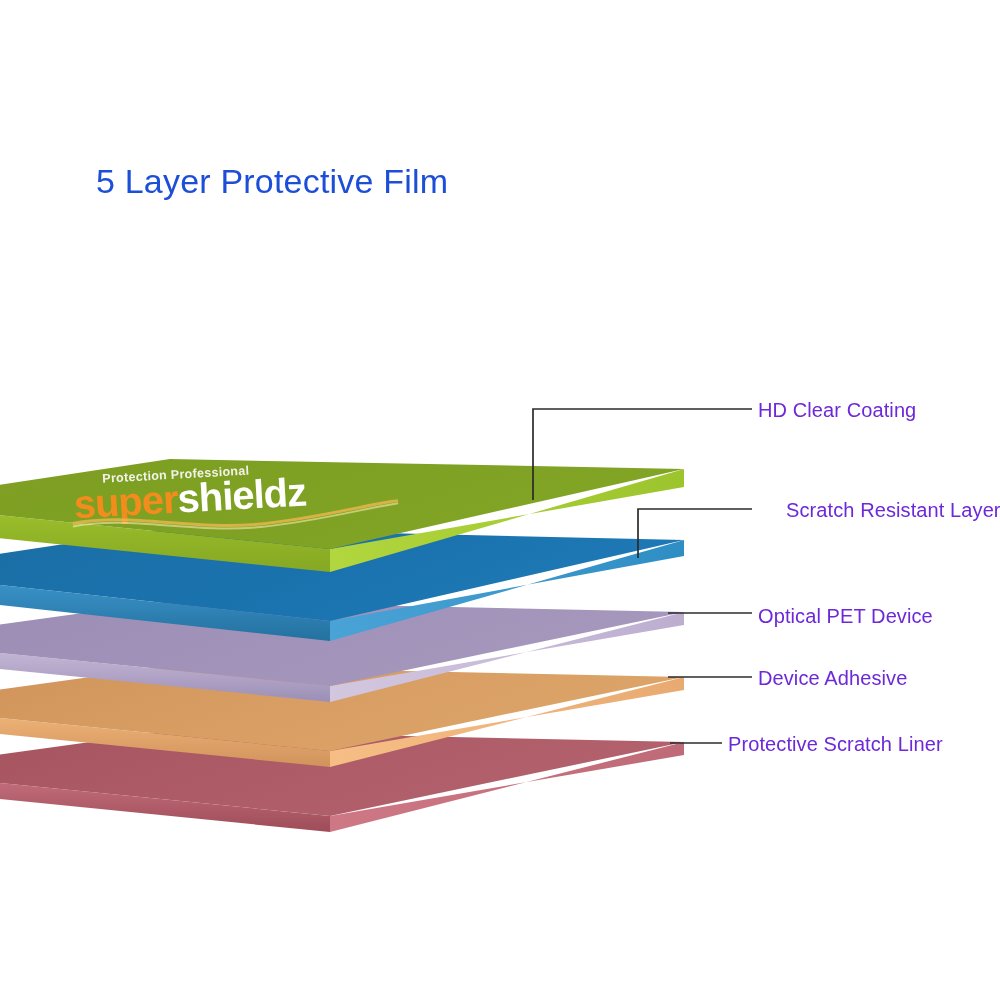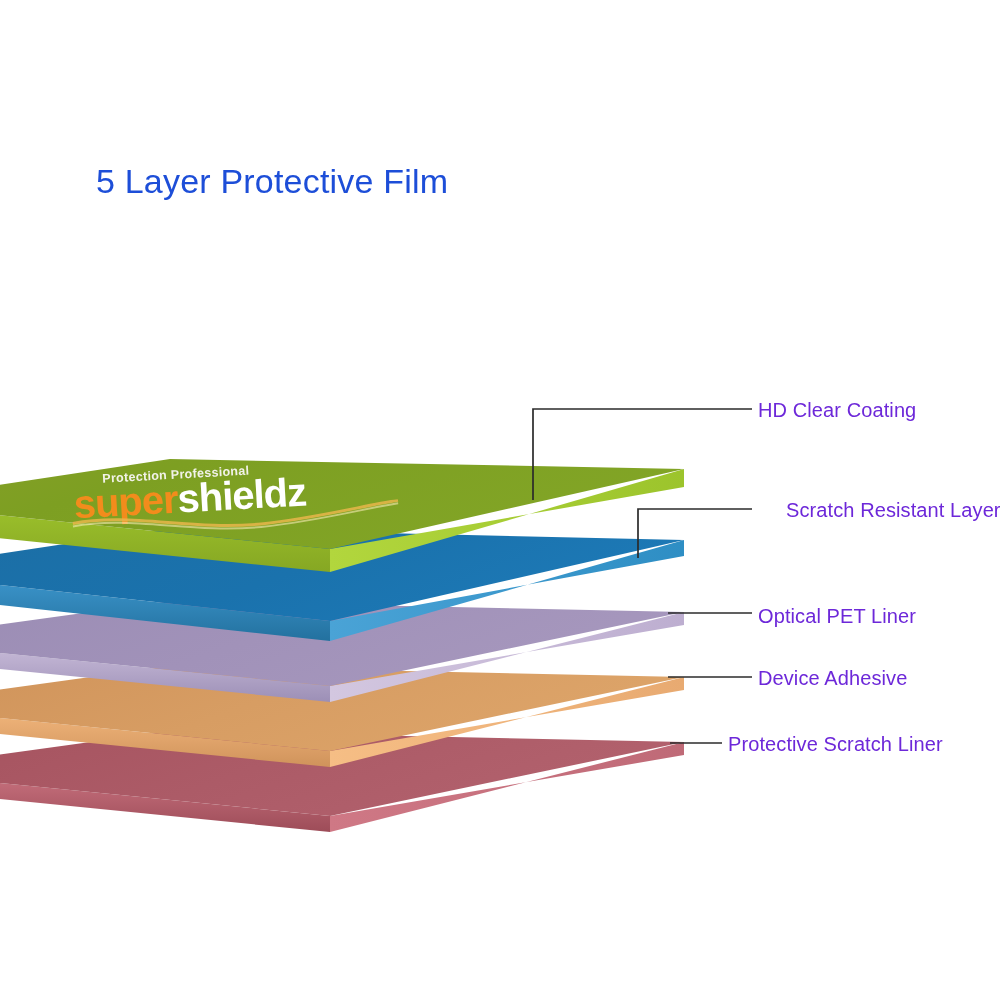--- a/index.html
+++ b/index.html
@@ -224,17 +224,17 @@
       <span id="logo-super">super</span><span id="logo-shieldz">shieldz</span>
     </div>
     <svg id="logo-swoosh" viewBox="0 0 330 22">
       <path d="M2 6 C 60 -2, 120 20, 190 17 C 250 14, 295 4, 328 1" fill="none" stroke="#e8b64a" stroke-width="3" opacity="0.85"></path>
       <path d="M2 9 C 60 1, 120 23, 190 20 C 250 17, 295 7, 328 4" fill="none" stroke="#fff0c0" stroke-width="2" opacity="0.55"></path>
     </svg>
   </div>
 
   <div class="callout-label" id="label-0">HD Clear Coating</div>
   <div class="callout-label" id="label-1">Scratch Resistant Layer</div>
-  <div class="callout-label" id="label-2">Optical PET Liner</div>
+  <div class="callout-label" id="label-2">Optical PET Device</div>
   <div class="callout-label" id="label-3">Device Adhesive</div>
   <div class="callout-label" id="label-4">Protective Scratch Liner</div>
 
 </div>
 
 </body></html>

